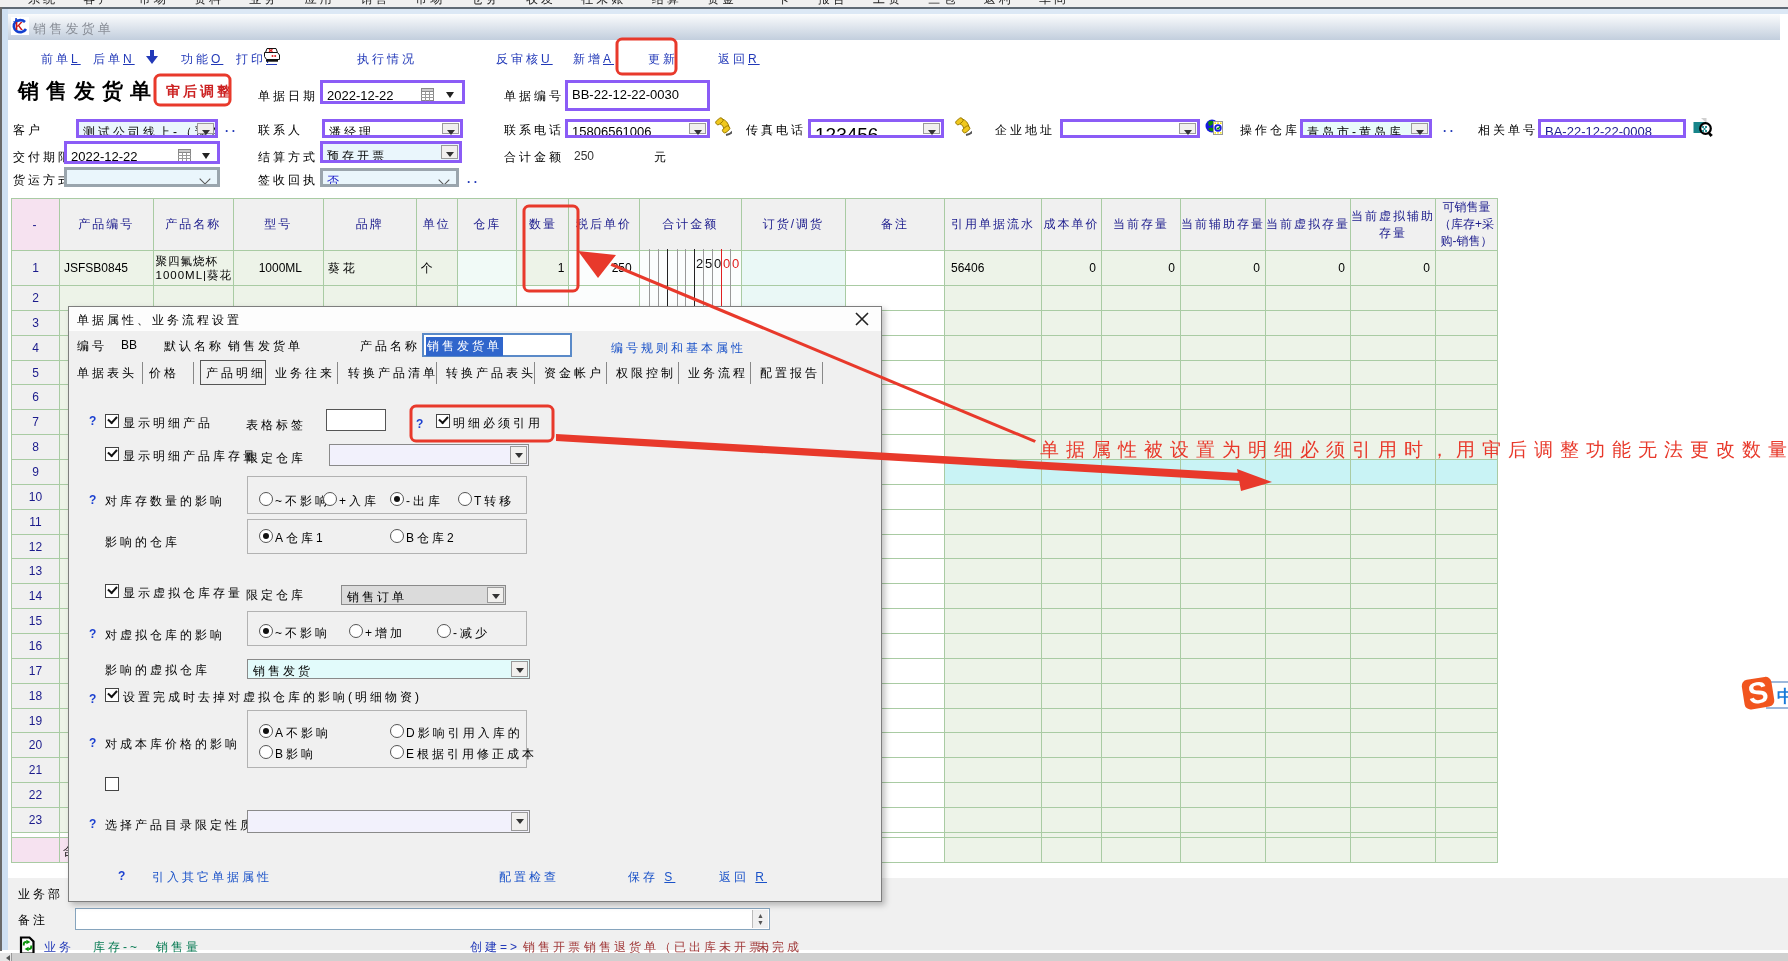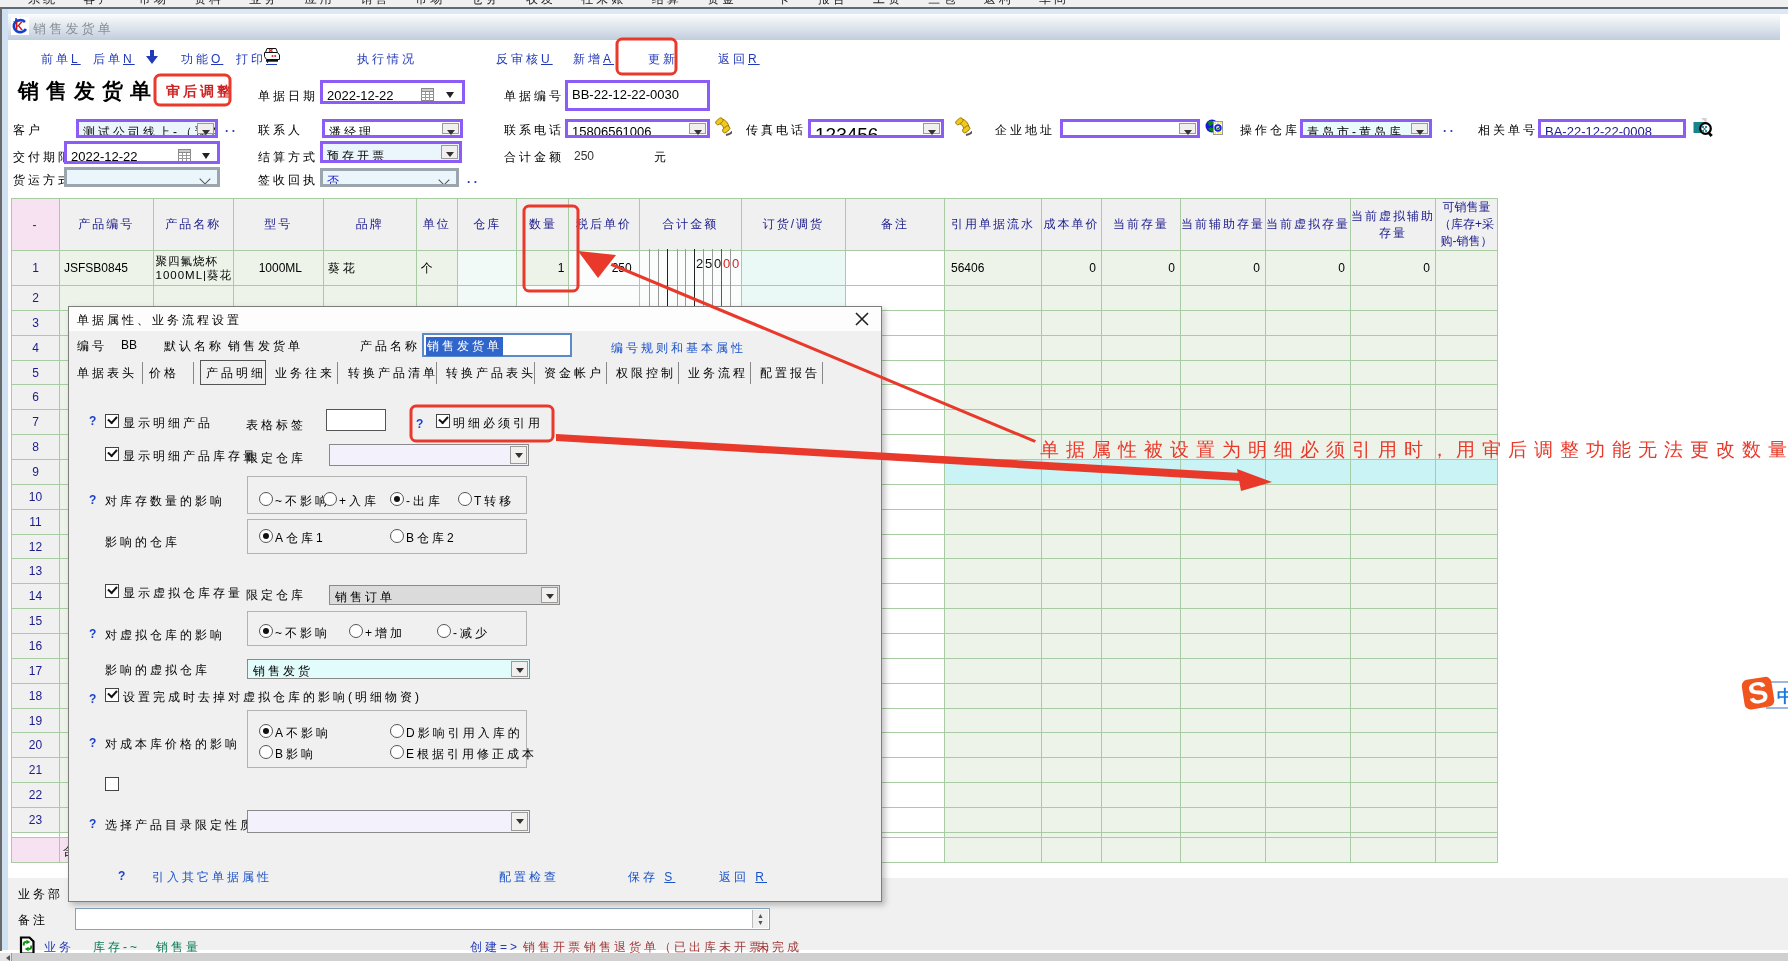--- a/index.html
+++ b/index.html
@@ -865,21 +865,21 @@
  <div class="lbl" style="left:36px;top:227px;">影响的仓库</div>
  <div class="gbox" style="left:178px;top:212px;width:278px;height:33px;"></div>
  <div class="rd on" style="left:190px;top:222px;"></div>
       <div class="lbl" style="left:206px;top:223px;">A仓库1</div>
  <div class="rd" style="left:321px;top:222px;"></div>
       <div class="lbl" style="left:337px;top:223px;">B仓库2</div>
 
  <div class="cb on" style="left:36px;top:277px;"></div>
  <div class="lbl" style="left:54px;top:278px;">显示虚拟仓库存量</div>
  <div class="lbl" style="left:177px;top:280px;">限定仓库</div>
- <div class="dcombo" style="left:260px;top:278px;width:231px;height:20px;background:#dbdbdb;">
+ <div class="dcombo" style="left:272px;top:278px;width:165px;height:20px;background:#dbdbdb;">
         <span class="tx">销售订单</span>
         <span class="cbtn"></span>
       </div>
 
  <div class="qm" style="left:20px;top:320px;">?</div>
  <div class="lbl" style="left:36px;top:320px;">对虚拟仓库的影响</div>
  <div class="gbox" style="left:178px;top:304px;width:278px;height:33px;"></div>
  <div class="rd on" style="left:190px;top:317px;"></div>
       <div class="lbl" style="left:206px;top:318px;">~不影响</div>
  <div class="rd" style="left:280px;top:317px;"></div>

